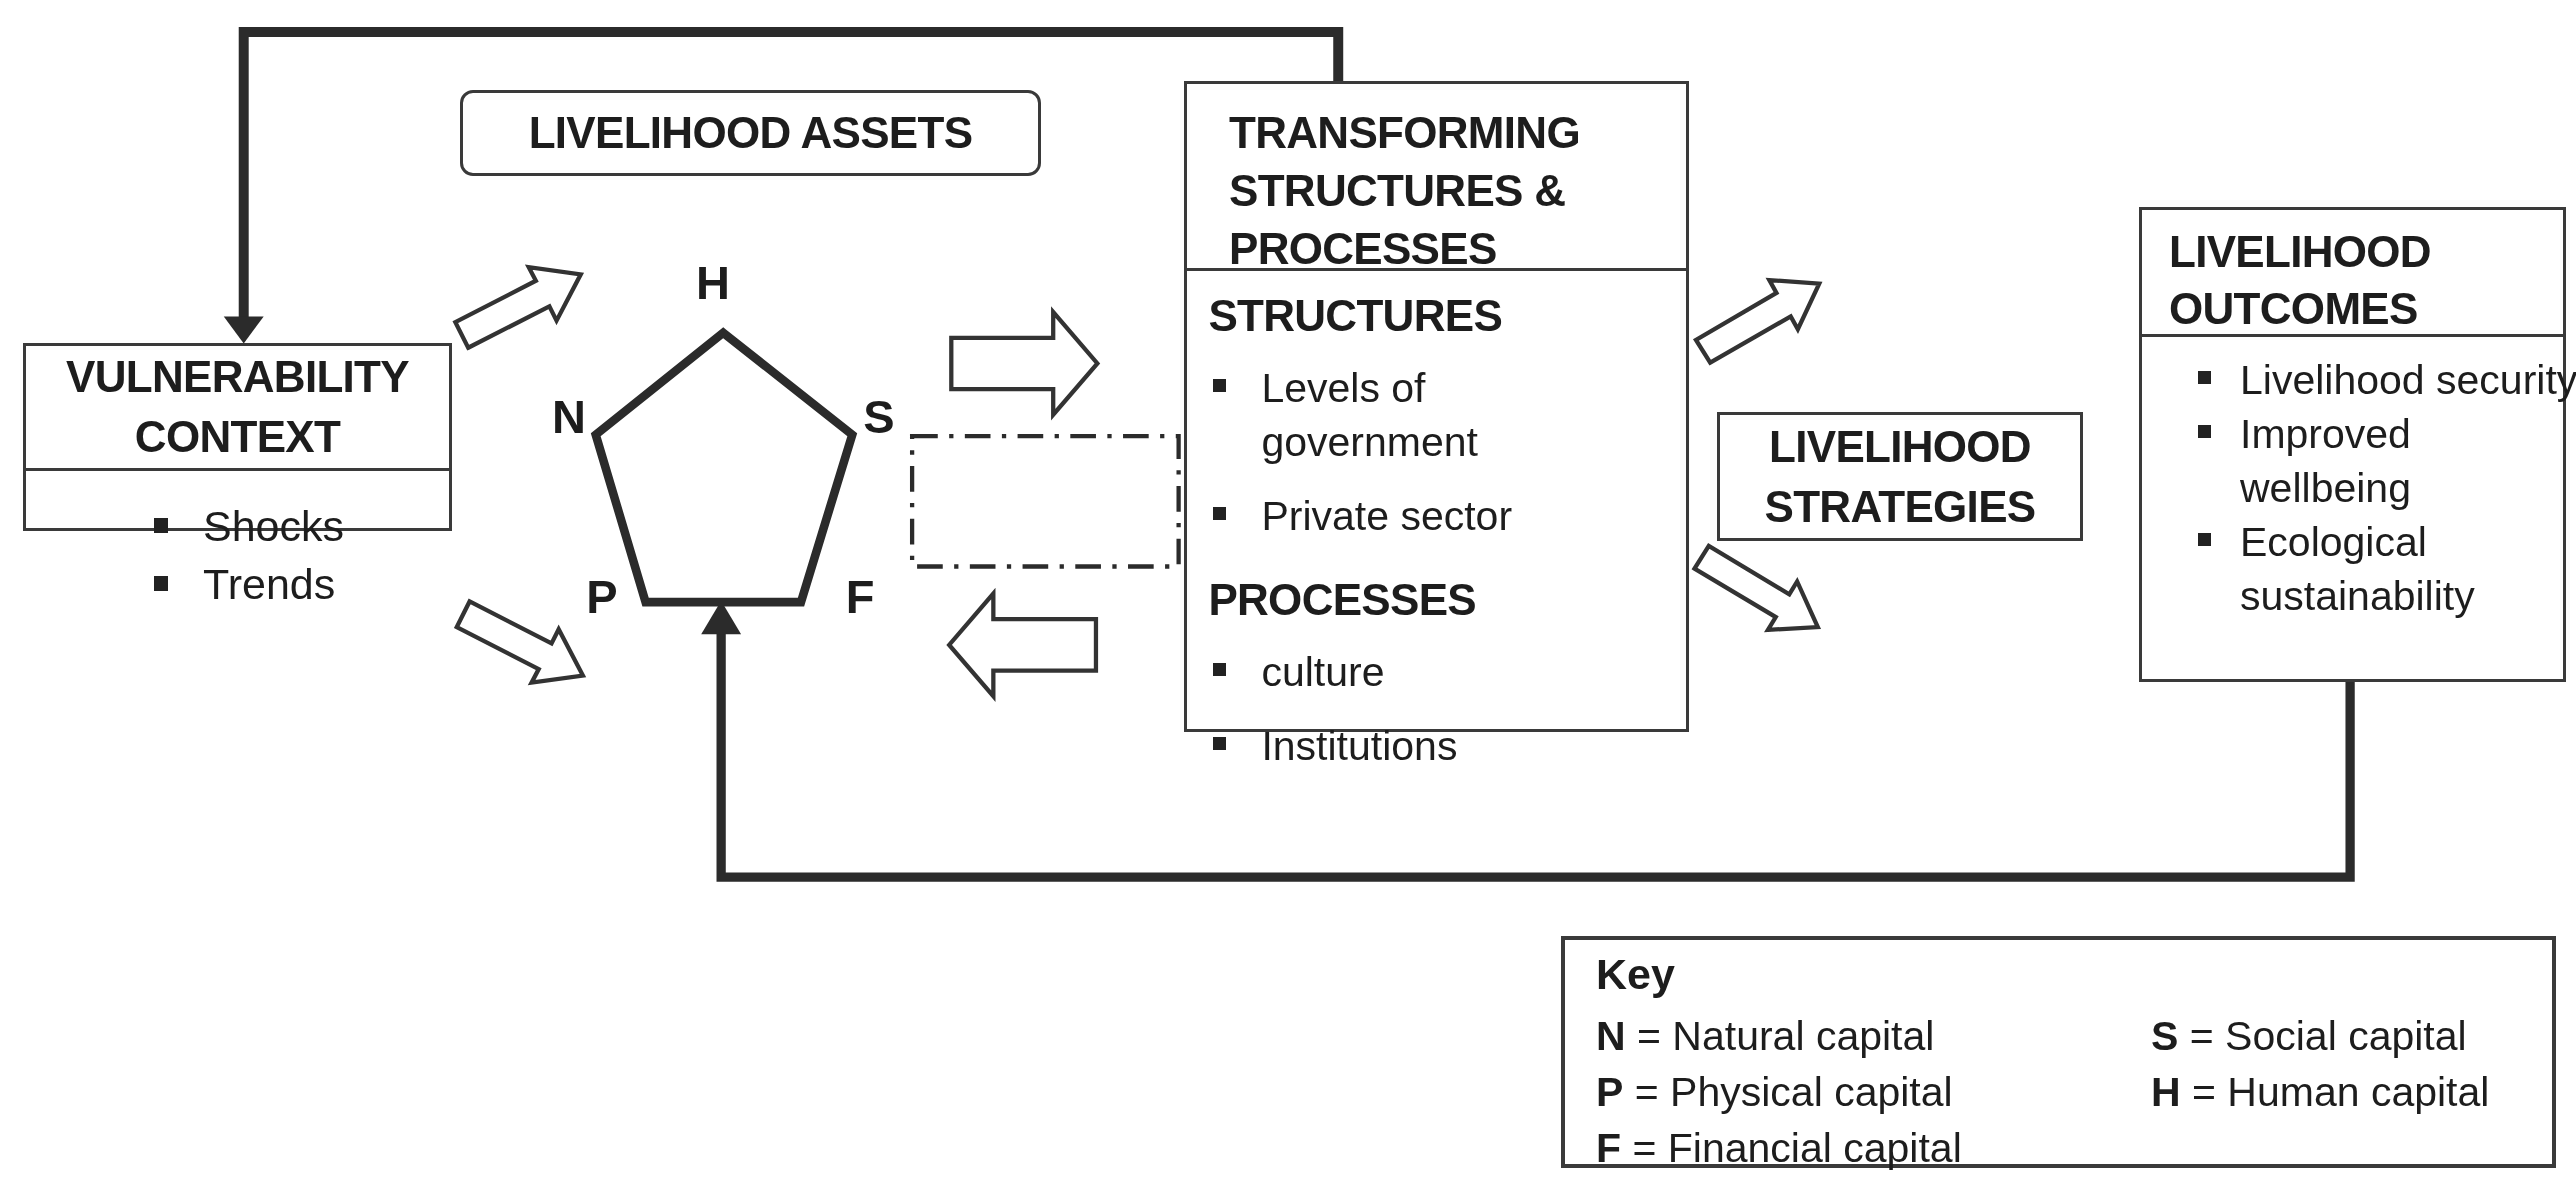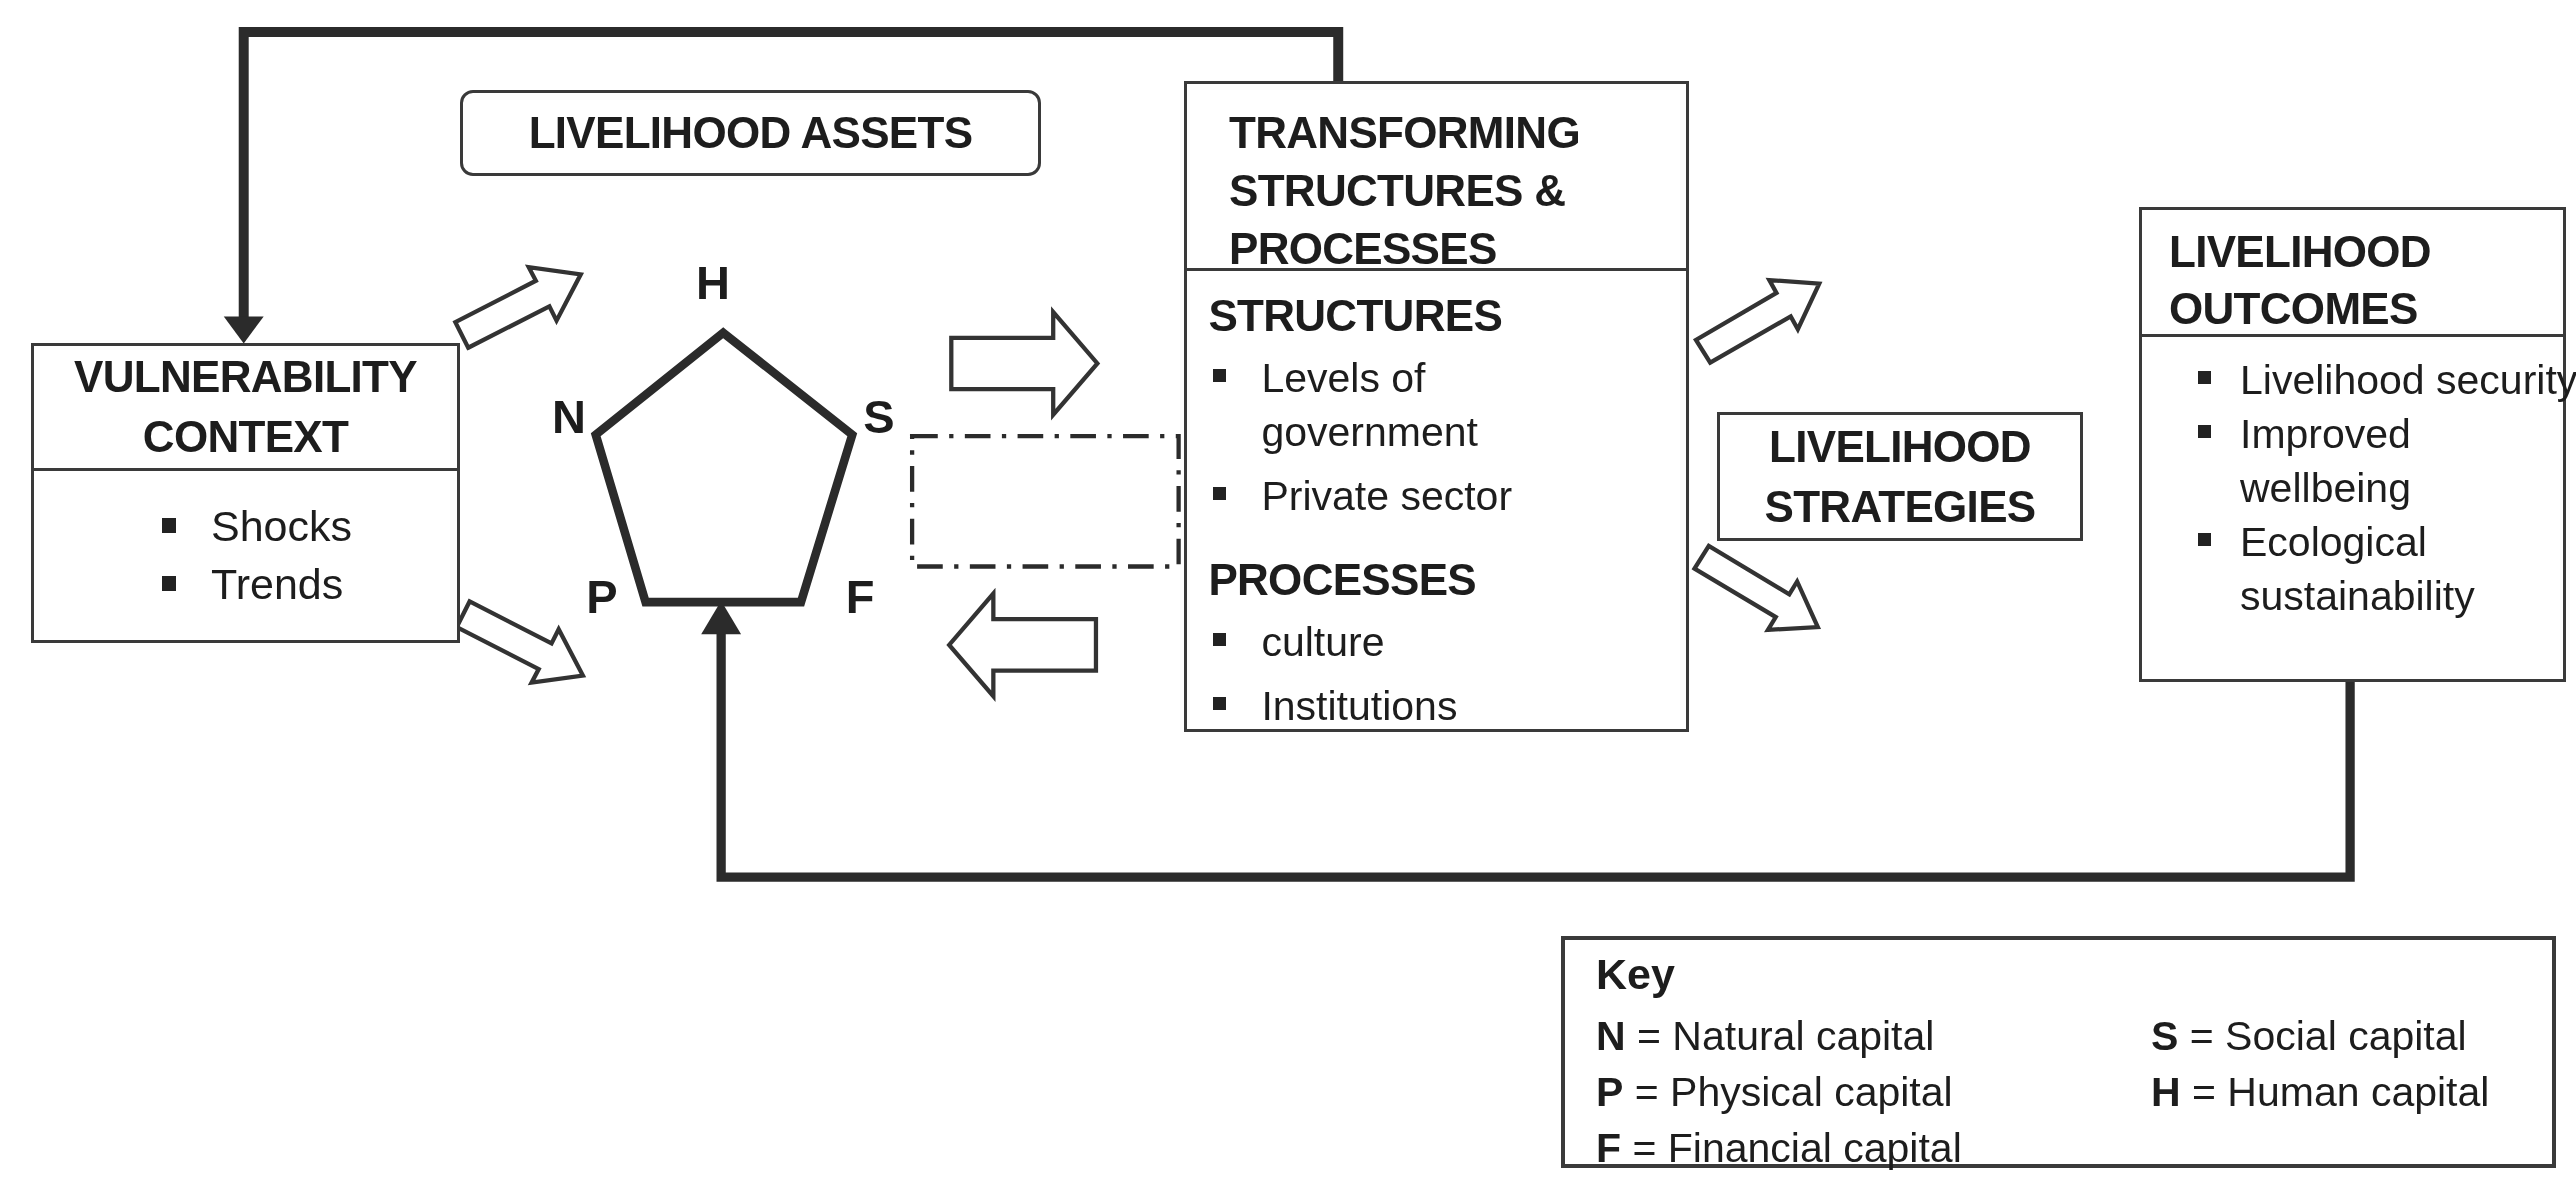--- a/index.html
+++ b/index.html
@@ -4,37 +4,37 @@
 <title>Diagram</title>
 <style>
   html,body{margin:0;padding:0;background:#ffffff;overflow:hidden;}
   #canvas{position:relative;width:2576px;height:1195px;background:#ffffff;
           font-family:"Liberation Sans", sans-serif;color:#1d1d1d;}
   svg{position:absolute;left:0;top:0;}
   .box{position:absolute;border:3.6px solid #3a3a3a;background:#ffffff;box-sizing:border-box;}
   .hdr{box-sizing:border-box;border-bottom:3.6px solid #3a3a3a;}
   .title-line{display:block;}
   
-  #vulnerability-box{left:31px;top:343px;width:429px;height:300px;}
+  #vulnerability-box{left:23px;top:343px;width:429px;height:188px;}
   #vulnerability-box .hdr{height:125px;display:flex;flex-direction:column;justify-content:center;
       align-items:center;font-size:44px;font-weight:700;line-height:60px;letter-spacing:-0.7px;text-align:center;}
   #vulnerability-box .body{padding-top:26px;}
   #vulnerability-box .li{position:relative;padding-left:177px;font-size:43px;line-height:58px;}
   #vulnerability-box .marker{position:absolute;left:128px;top:21.4px;width:14.3px;height:14.3px;background:#222;}
   
   #assets-box{left:460px;top:90px;width:581px;height:86px;display:flex;align-items:center;
       justify-content:center;font-size:44px;font-weight:700;letter-spacing:-0.7px;border-radius:13px;}
   
   #transforming-box{left:1184px;top:81px;width:505px;height:651px;}
   #transforming-box .hdr{height:187px;padding:20px 0 0 42px;font-size:44px;font-weight:700;
       line-height:58px;letter-spacing:-0.7px;}
   #transforming-box .body{padding:18.5px 17px 0 21.4px;}
   .sect-heading{font-size:44px;font-weight:700;line-height:51px;letter-spacing:-0.7px;}
   #transforming-box .li{position:relative;padding-left:53px;font-size:41px;line-height:54px;
-      width:314px;margin-top:10px;}
+      width:314px;margin-top:20px;}
   #transforming-box .marker{position:absolute;left:4.3px;top:18.5px;width:13px;height:13px;background:#222;}
   #transforming-box .sect2{margin-top:31px;}
   
   #strategies-box{left:1717px;top:412px;width:366px;height:129px;display:flex;flex-direction:column;
       justify-content:center;align-items:center;font-size:44px;font-weight:700;line-height:60px;letter-spacing:-0.7px;}
   
   #outcomes-box{left:2139px;top:207px;width:427px;height:475px;}
   #outcomes-box .hdr{height:127px;padding:13px 0 0 27px;font-size:44px;font-weight:700;
       line-height:57px;letter-spacing:-0.7px;}
   #outcomes-box .body{padding:15.7px 10px 0 27px;}

